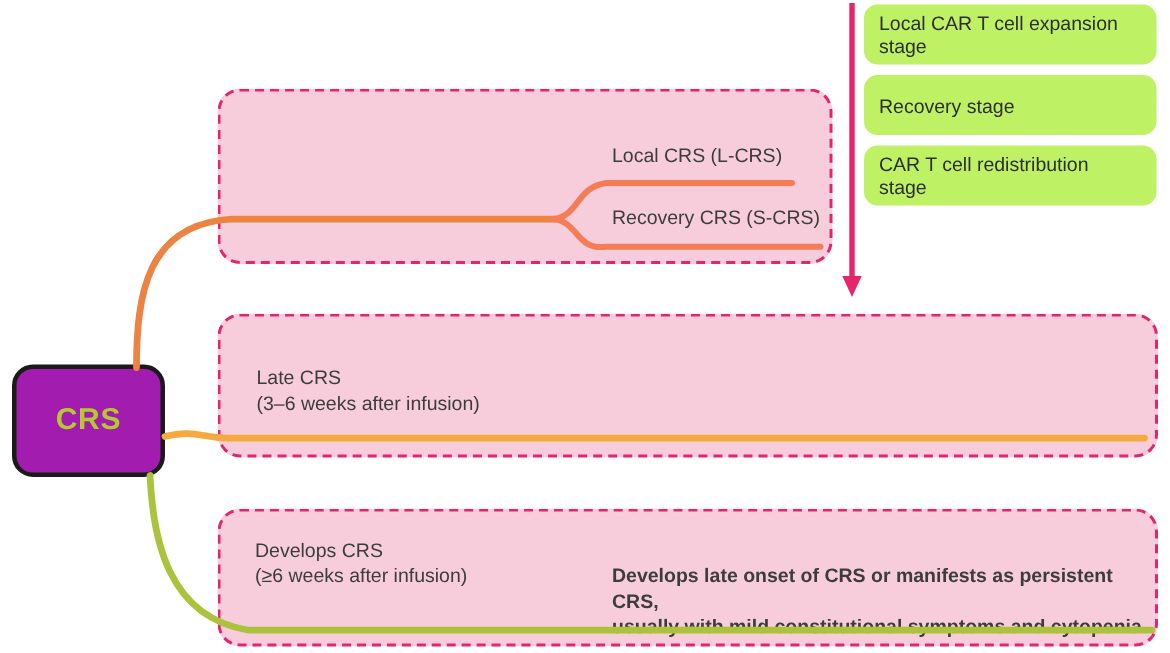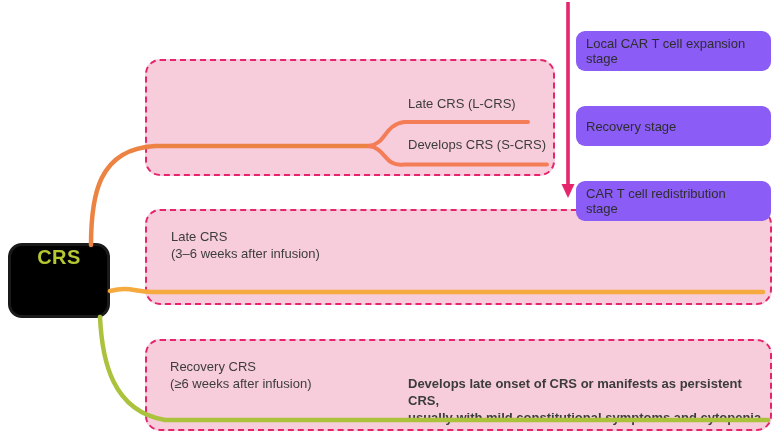--- a/index.html
+++ b/index.html
@@ -9,61 +9,61 @@
   }
   .pbox{
     position:absolute;background:#f7cddb;border:2.5px dashed #e6246d;
     border-radius:15px;box-sizing:border-box;z-index:1;
   }
   .box-acute{left:145px;top:59px;width:410px;height:117px;}
   .box-late{left:145px;top:209px;width:627px;height:96px;}
   .box-chronic{left:145px;top:339px;width:627px;height:92px;}
   .crs-node{
     position:absolute;left:8px;top:243px;width:102px;height:75px;
-    background:#000000;border:3px solid #1a1a1a;border-radius:14px;
-    box-sizing:border-box;display:flex;justify-content:center;z-index:2;
+    background:#a21caf;border:3px solid #1a1a1a;border-radius:14px;
+    box-sizing:border-box;display:flex;align-items:center;justify-content:center;z-index:2;
   }
   .crs-node span{font-size:20px;font-weight:bold;color:#b5c832;letter-spacing:.5px;}
   .t{position:absolute;font-size:13px;line-height:17px;z-index:3;}
   .desc{white-space:pre-line;}
   .stages{
     position:absolute;left:576px;top:3px;width:195px;
     display:flex;flex-direction:column;gap:7px;z-index:1;
   }
   .stage-box{
-    height:40px;background:#8b5cf6;border-radius:9px;display:flex;align-items:center;
-    padding:0 10px;box-sizing:border-box;font-size:13px;color:#2e2e2e;margin-top:28px;
+    height:40px;background:#bef264;border-radius:9px;display:flex;align-items:center;
+    padding:0 10px;box-sizing:border-box;font-size:13px;color:#2e2e2e;
   }
   svg.overlay{position:absolute;left:0;top:0;z-index:5;pointer-events:none;}
 </style>
 </head>
 <body>
 
 <div class="canvas">
 
   <div class="pbox box-acute"></div>
   <div class="pbox box-late"></div>
   <div class="pbox box-chronic"></div>
 
   <div class="crs-node">
     <span>CRS</span>
   </div>
 
   <div class="t" style="left:171px;top:84px;">
   </div>
-  <div class="t" style="left:408px;top:95px;">Late CRS (L-CRS)</div>
-  <div class="t" style="left:408px;top:136px;">Develops CRS (S-CRS)</div>
+  <div class="t" style="left:408px;top:95px;">Local CRS (L-CRS)</div>
+  <div class="t" style="left:408px;top:136px;">Recovery CRS (S-CRS)</div>
 
-  <div class="t" style="left:171px;top:228px;">
+  <div class="t" style="left:171px;top:243px;">
     <div>Late CRS</div>
     <div>(3–6 weeks after infusion)</div>
   </div>
 
   <div class="t" style="left:170px;top:358px;">
-    <div>Recovery CRS</div>
+    <div>Develops CRS</div>
     <div>(≥6 weeks after infusion)</div>
   </div>
   <div class="t desc" style="left:408px;top:375px;width:360px;font-weight:bold;">Develops late onset of CRS or manifests as persistent CRS,
 usually with mild constitutional symptoms and cytopenia</div>
 
   <div class="stages">
     <div class="stage-box">
       <span>Local CAR T cell expansion stage</span>
     </div>
     <div class="stage-box">

